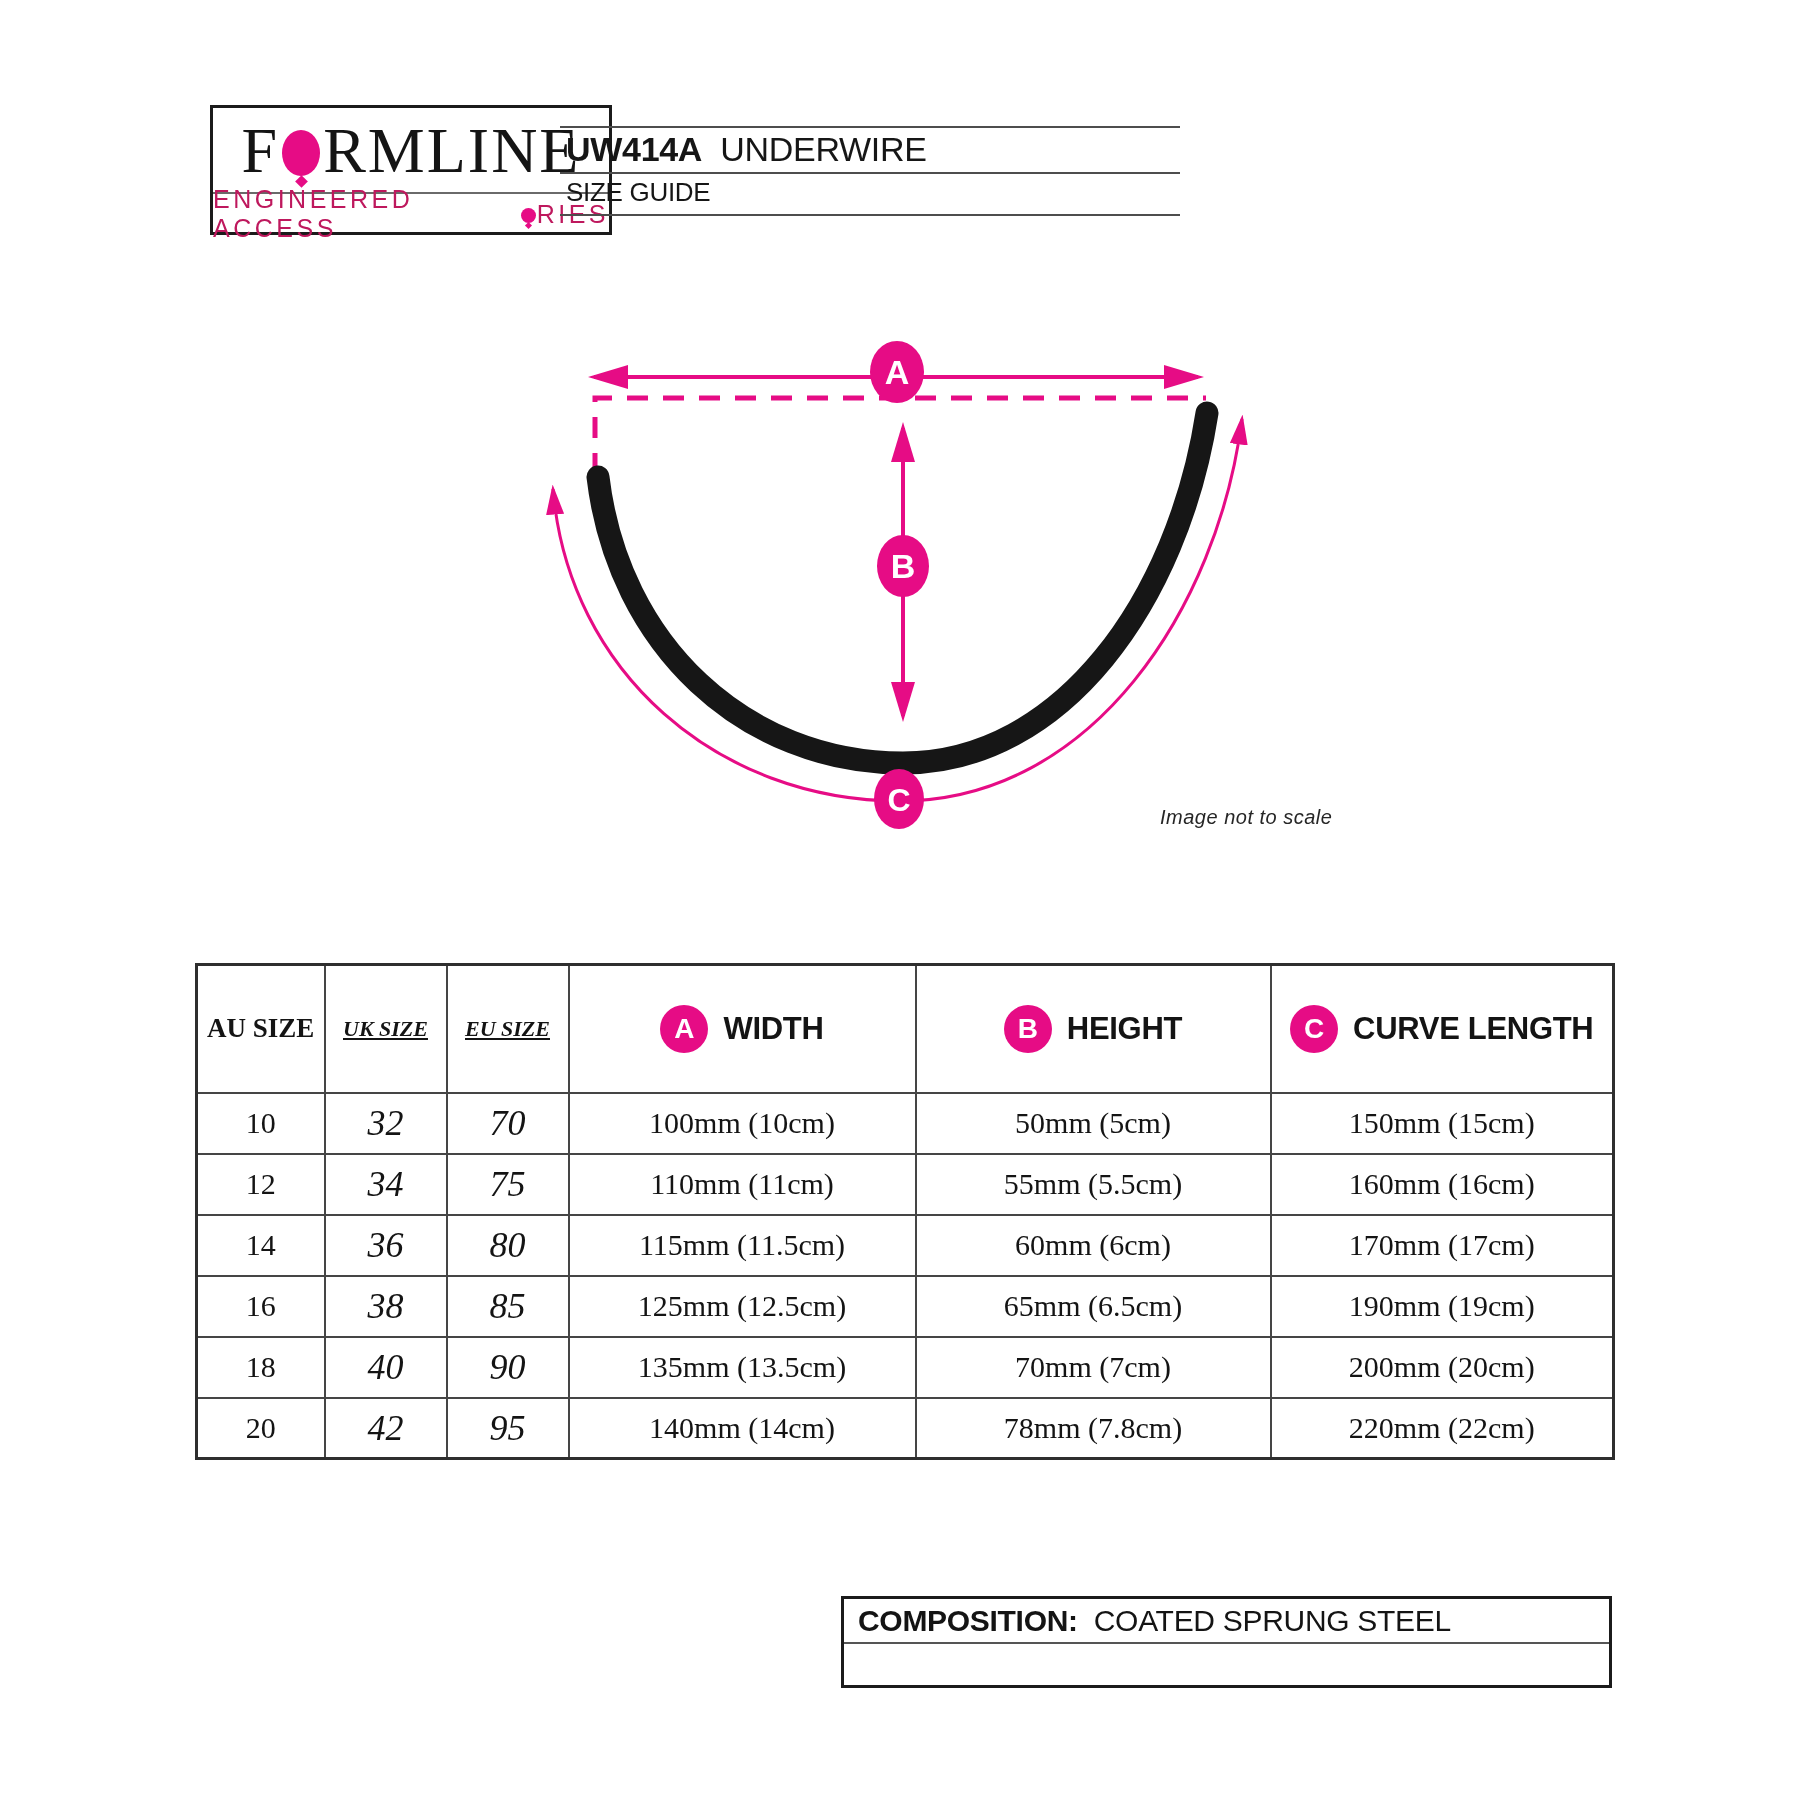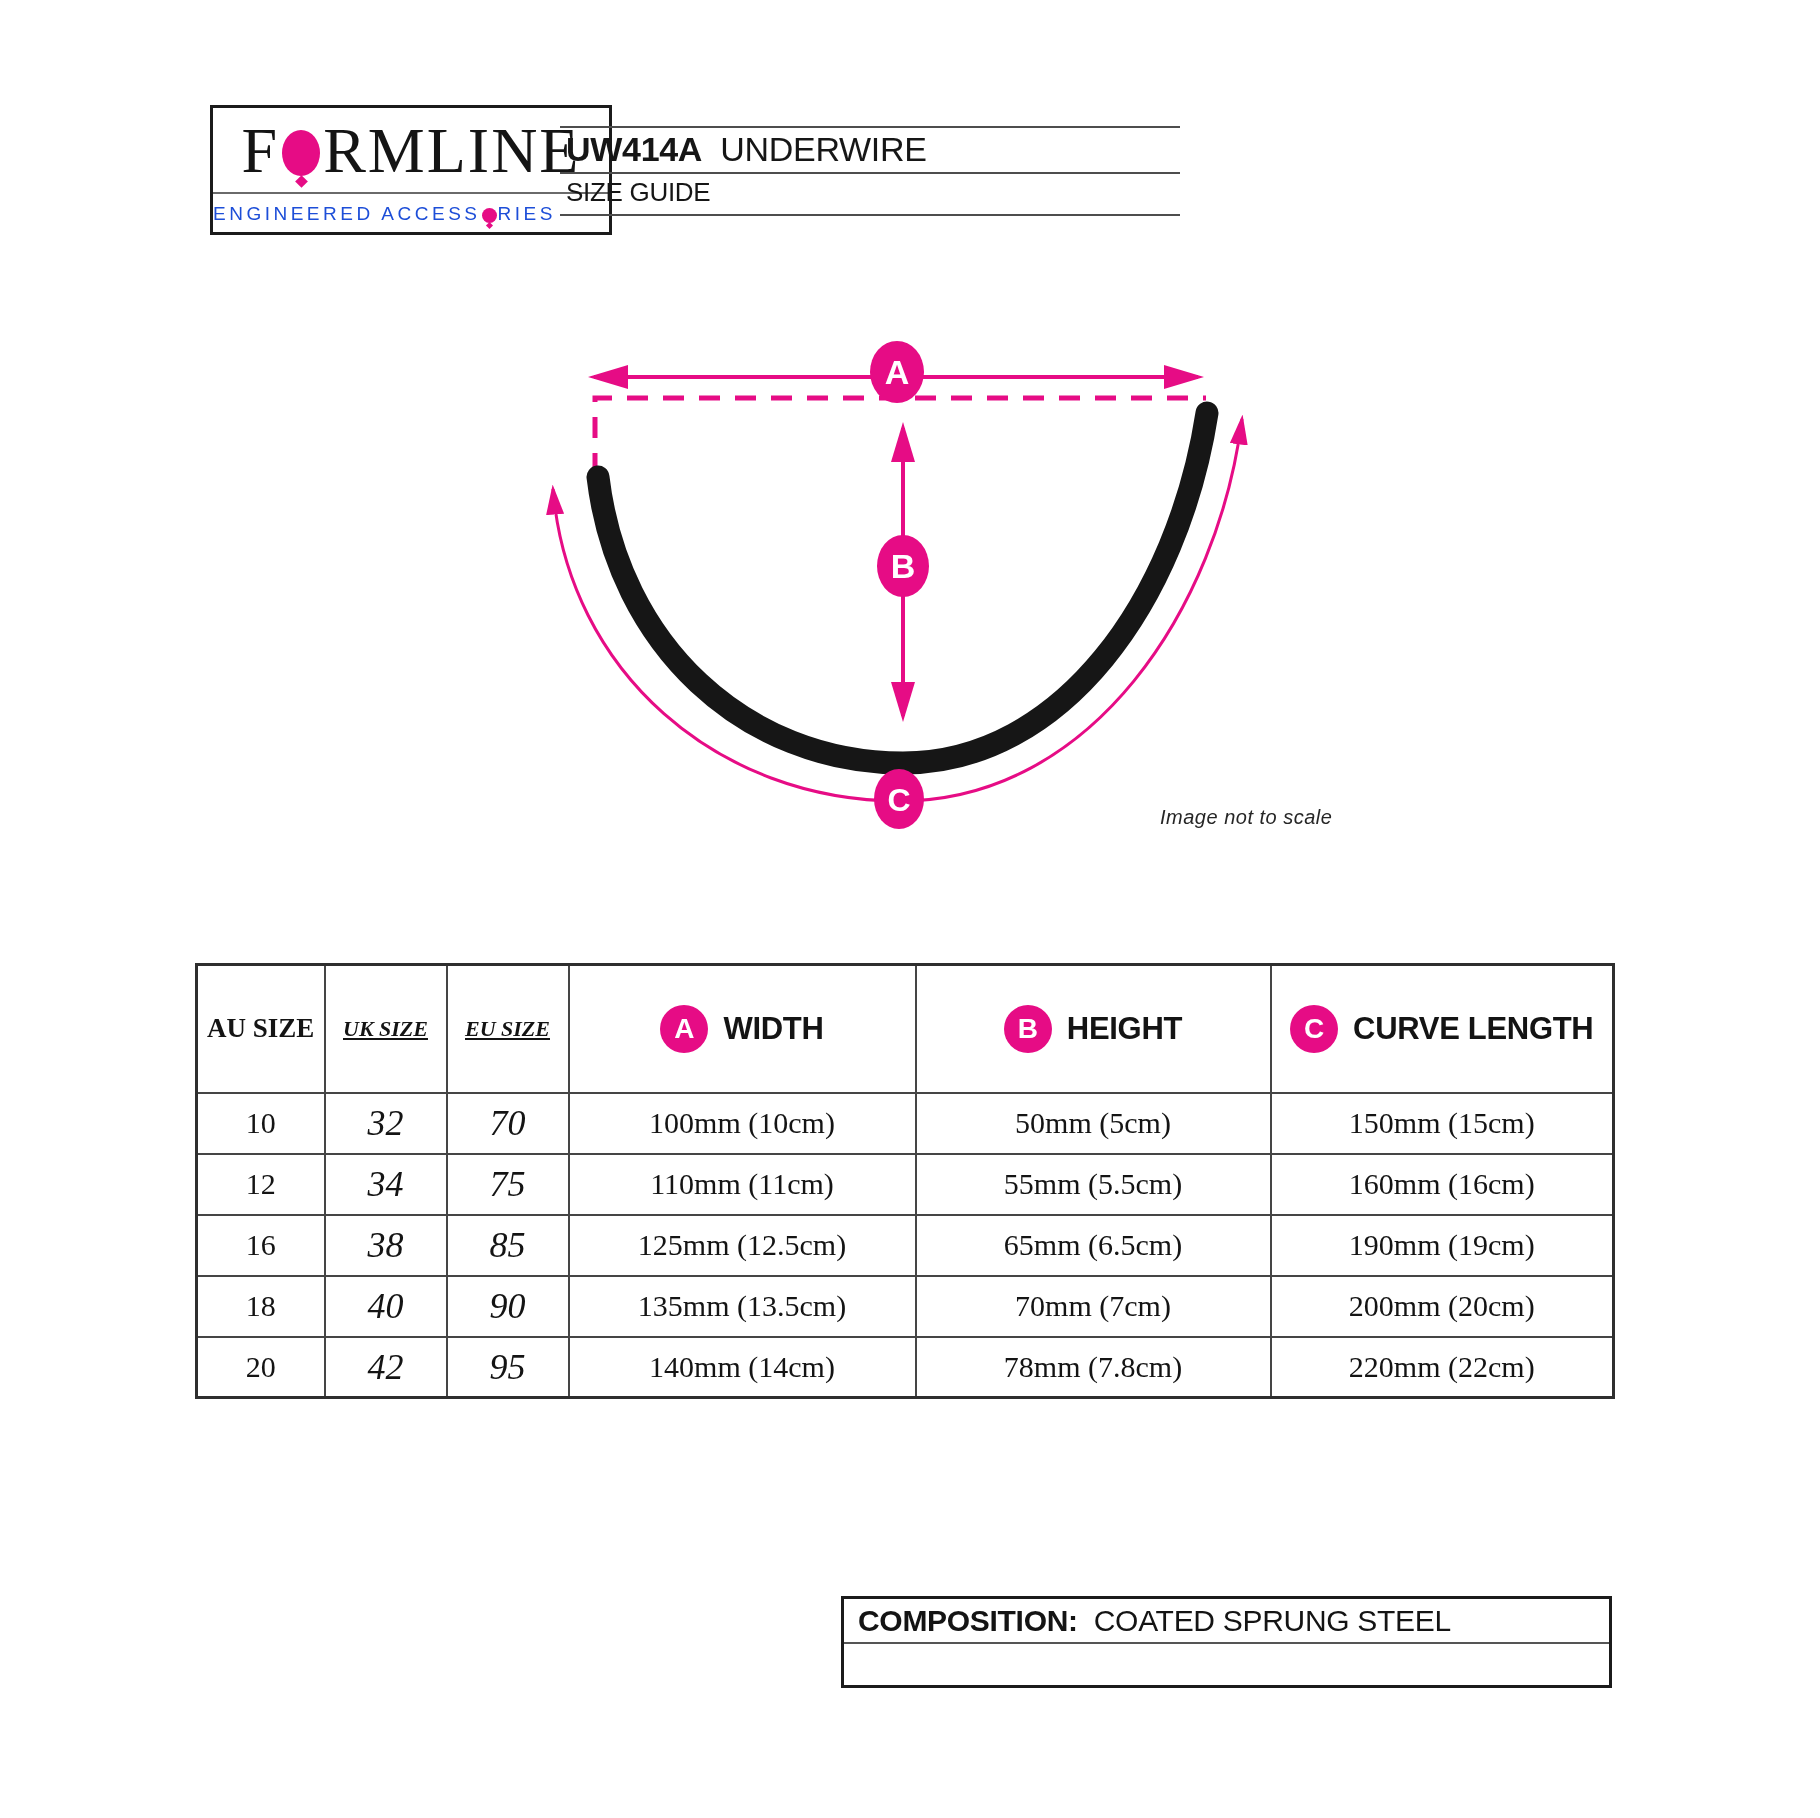--- a/index.html
+++ b/index.html
@@ -16,21 +16,21 @@
   .brand-row {
     height:82px; display:flex; align-items:center; justify-content:center;
     font-family:"Liberation Serif", serif; font-size:64px; letter-spacing:2px;
     color:#141414; margin-top:2px;
   }
   .balloon-wrap { display:inline-flex; flex-direction:column; align-items:center; transform:translateY(7px); margin:0 3px; }
   .balloon-lg { width:38px; height:46px; border-radius:50%; background:var(--pink); }
   .knot-lg { width:9px; height:9px; background:var(--pink); transform:rotate(45deg); margin-top:1px; }
   .subtitle-row {
     height:40px; border-top:2px solid #6a6a6a; display:flex; align-items:center; justify-content:flex-start;
-    font-size:19px; letter-spacing:3.5px; color:#1d4ed8; font-weight:400;
+    font-size:25px; letter-spacing:3.5px; color:#be185d; font-weight:400;
   }
   .balloon-sm-wrap { display:inline-flex; flex-direction:column; align-items:center; transform:translateY(4px); margin:0 1px; }
   .balloon-sm { width:15px; height:15px; border-radius:50%; background:var(--pink); }
   .knot-sm { width:5px; height:5px; background:var(--pink); transform:rotate(45deg); margin-top:0px; }
 
   
   .hline { position:absolute; left:560px; width:620px; height:2px; background:#4d4d4d; }
   .doc-title { position:absolute; left:566px; top:130px; font-size:34px; letter-spacing:-0.3px; color:#161616; }
   .doc-title .code { font-weight:700; margin-right:9px; }
   .doc-sub   { position:absolute; left:566px; top:177px; font-size:26px; letter-spacing:-0.3px; color:#161616; }
@@ -193,20 +193,28 @@
       </tr>
       <tr>
         <td class="cell-serif">12</td>
         <td class="cell-italic">34</td>
         <td class="cell-italic">75</td>
         <td class="cell-serif">110mm (11cm)</td>
         <td class="cell-serif">55mm (5.5cm)</td>
         <td class="cell-serif">160mm (16cm)</td>
       </tr>
       <tr>
+        <td class="cell-serif">14</td>
+        <td class="cell-italic">36</td>
+        <td class="cell-italic">80</td>
+        <td class="cell-serif">115mm (11.5cm)</td>
+        <td class="cell-serif">60mm (6cm)</td>
+        <td class="cell-serif">170mm (17cm)</td>
+      </tr>
+      <tr>
         <td class="cell-serif">16</td>
         <td class="cell-italic">38</td>
         <td class="cell-italic">85</td>
         <td class="cell-serif">125mm (12.5cm)</td>
         <td class="cell-serif">65mm (6.5cm)</td>
         <td class="cell-serif">190mm (19cm)</td>
       </tr>
       <tr>
         <td class="cell-serif">18</td>
         <td class="cell-italic">40</td>

